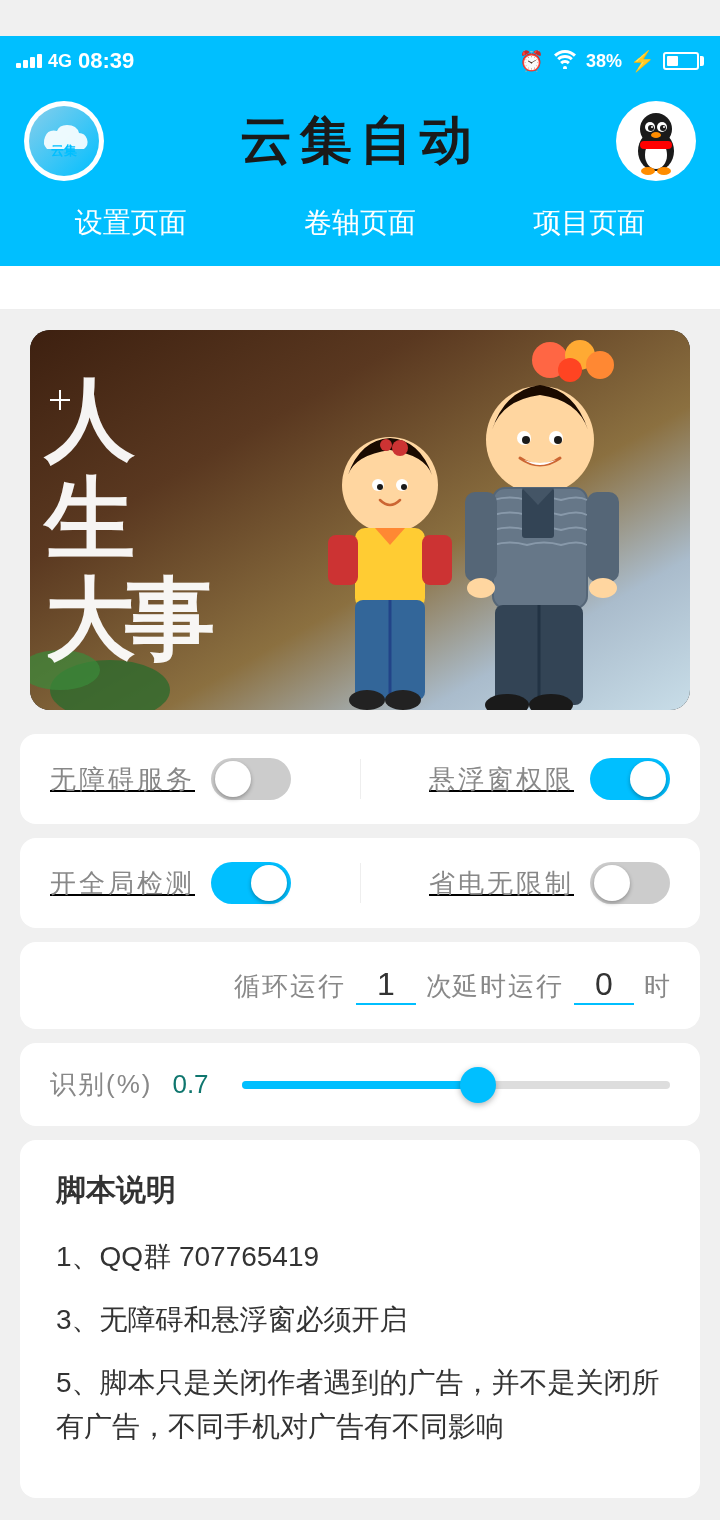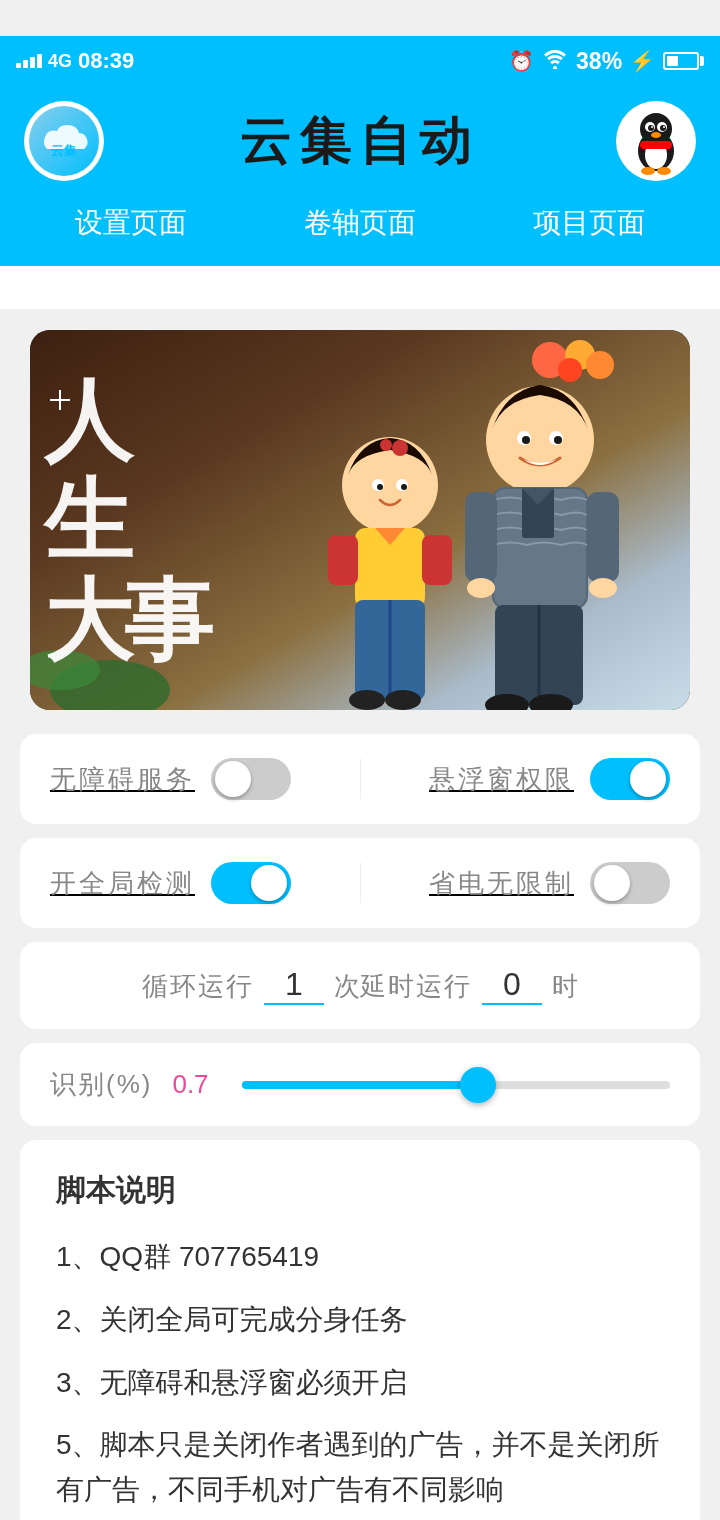--- a/index.html
+++ b/index.html
@@ -167,24 +167,24 @@
       width: 1px; height: 40px;
       background: #eee;
       margin: 0 20px;
     }
 
     
     .input-row {
       background: white;
       border-radius: 16px;
       margin: 0 20px 14px;
-      padding: 24px 22px;
-      display: flex;
-      align-items: center;
-      justify-content: center;
+      padding: 24px 30px;
+      display: flex;
+      align-items: center;
+      justify-content: flex-end;
     }
     .input-group {
       display: flex;
       align-items: baseline;
       gap: 10px;
     }
     .input-label {
       font-size: 26px;
       color: #888;
       letter-spacing: 2px;
@@ -215,21 +215,21 @@
       gap: 20px;
     }
     .slider-label {
       font-size: 26px;
       color: #888;
       letter-spacing: 2px;
       flex-shrink: 0;
     }
     .slider-value {
       font-size: 26px;
-      color: #ec4899;
+      color: #0f766e;
       flex-shrink: 0;
       min-width: 50px;
     }
     .slider-track {
       flex: 1;
       height: 8px;
       background: #ddd;
       border-radius: 4px;
       position: relative;
     }
@@ -313,21 +313,21 @@
   <div class="status-right">
     <span>⏰</span>
     <span class="wifi-icon">
       <svg width="26" height="22" viewBox="0 0 26 22" fill="white">
         <path d="M13 6C9.5 6 6.4 7.4 4.1 9.7L2 7.6C4.9 4.7 8.8 3 13 3s8.1 1.7 11 4.6l-2.1 2.1C19.6 7.4 16.5 6 13 6z"></path>
         <path d="M13 11c-2.2 0-4.2.9-5.7 2.3l-2.1-2.1C7.2 9.2 10 8 13 8s5.8 1.2 7.8 3.2l-2.1 2.1C17.2 11.9 15.2 11 13 11z"></path>
         <path d="M13 16c-1.1 0-2.1.5-2.8 1.2l-2.1-2.1C9.4 13.8 11.1 13 13 13s3.6.8 4.9 2.1l-2.1 2.1c-.7-.7-1.7-1.2-2.8-1.2z"></path>
         <circle cx="13" cy="21" r="2"></circle>
       </svg>
     </span>
-    <span style="font-size:23px;">38%</span>
+    <span style="font-size:18px;">38%</span>
     <span>⚡</span>
     <div class="battery">
       <div class="battery-body">
         <div class="battery-fill"></div>
       </div>
       <div class="battery-tip"></div>
     </div>
   </div>
 </div>
 
@@ -544,16 +544,15 @@
   <span class="slider-value">0.7</span>
   <div class="slider-track">
     <div class="slider-fill"></div>
     <div class="slider-thumb"></div>
   </div>
 </div>
 
 <div class="desc-card">
   <div class="desc-title">脚本说明</div>
   <div class="desc-item">1、QQ群 707765419</div>
-  <div class="desc-item">2、关闭全局可完成分身任务</div>
   <div class="desc-item">3、无障碍和悬浮窗必须开启</div>
   <div class="desc-item-long">5、脚本只是关闭作者遇到的广告，并不是关闭所有广告，不同手机对广告有不同影响</div>
 </div>
 
 </body></html>

